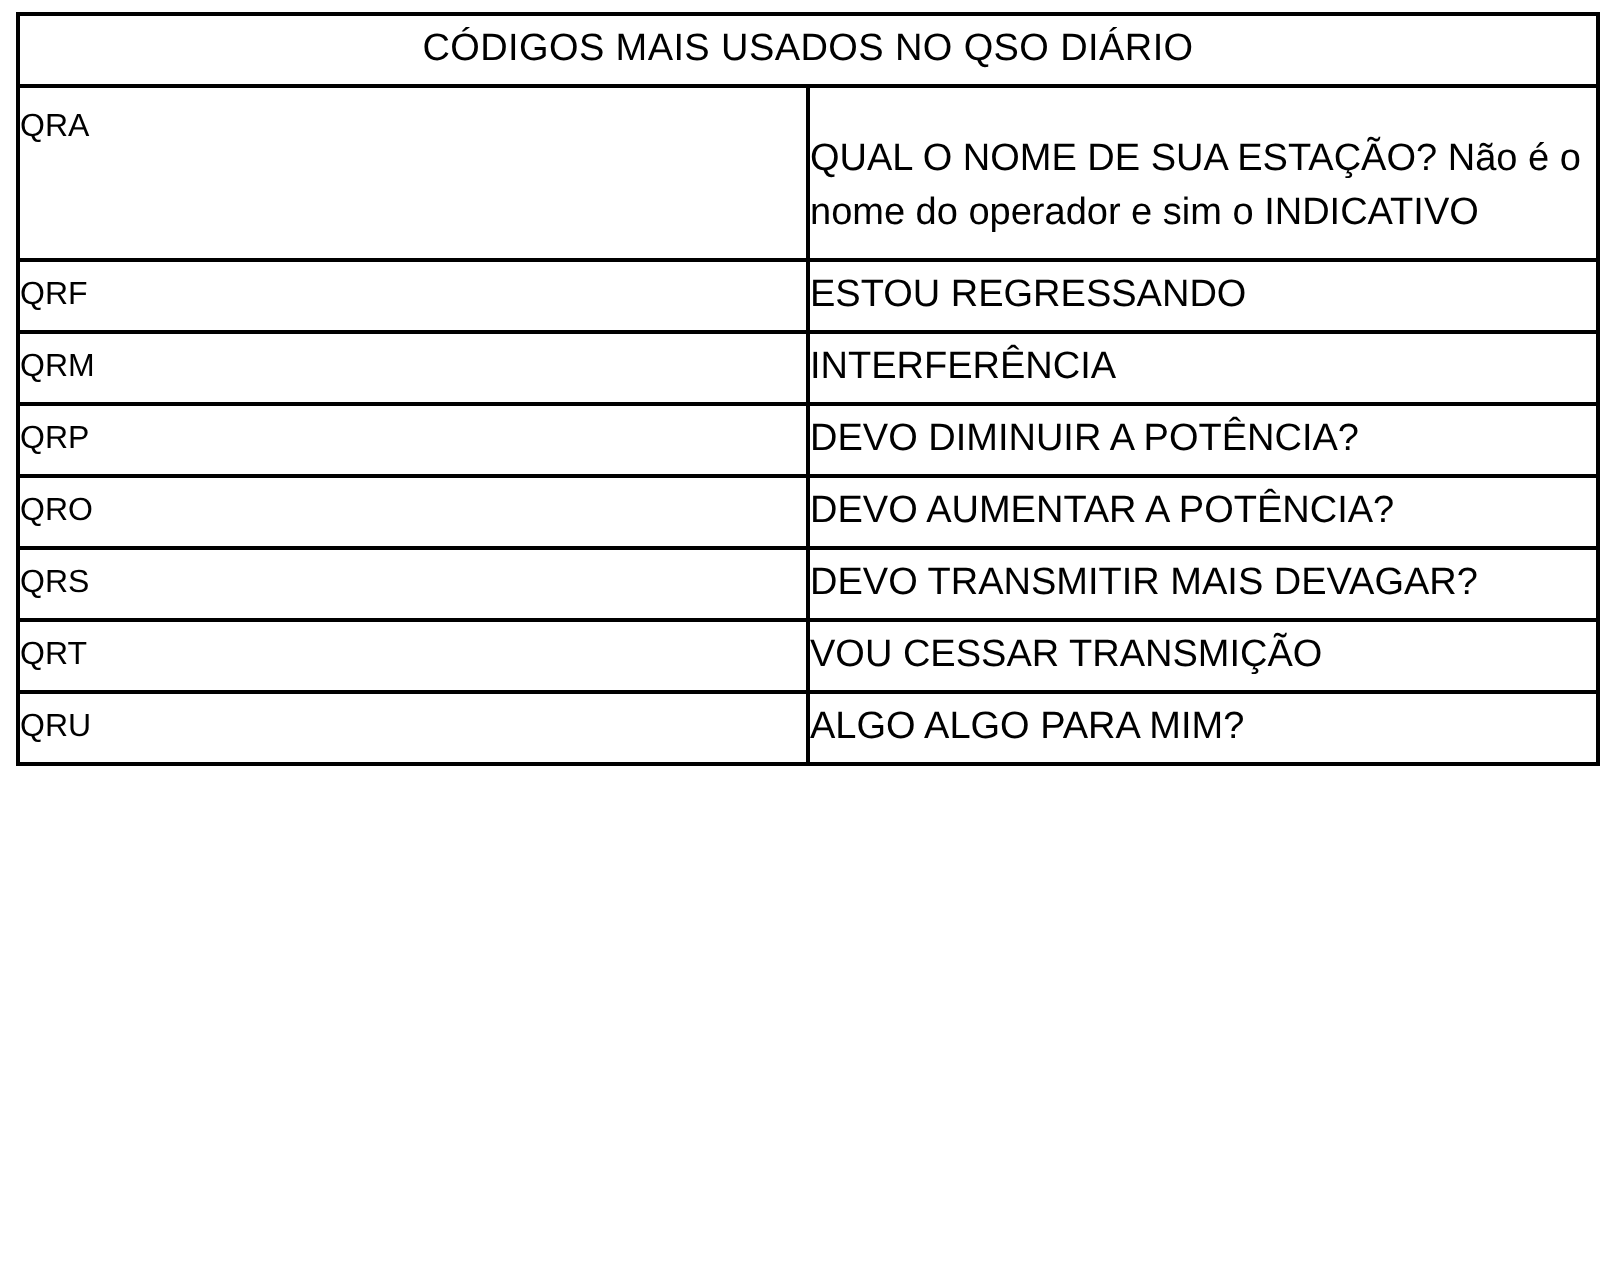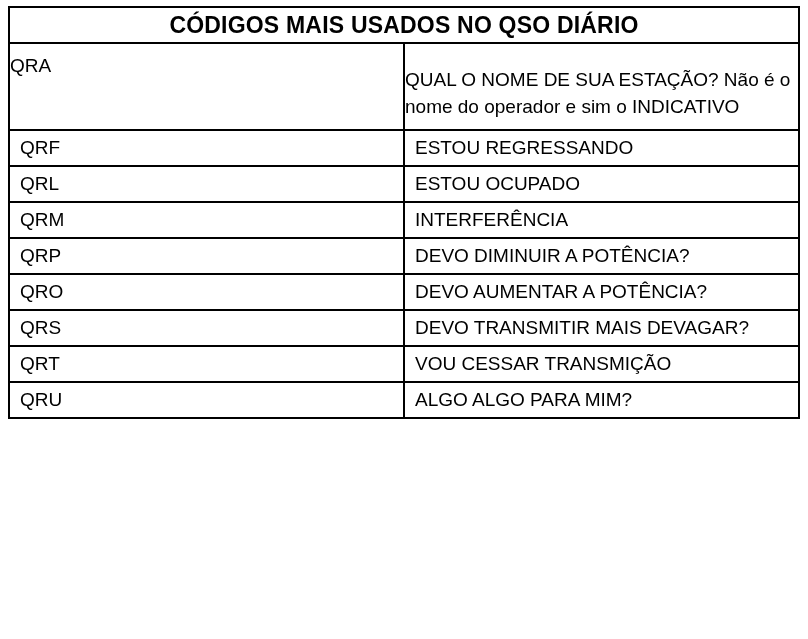--- a/index.html
+++ b/index.html
@@ -29,29 +29,29 @@
   }
   table.codes td,
   table.codes th {
     border: 2px solid #000000;
     padding: 0;
     vertical-align: middle;
     background: #ffffff;
   }
   .title-cell {
     text-align: center;
-    font-weight: bold;
-    font-size: 23px;
+    font-weight: normal;
+    font-size: 19px;
     letter-spacing: 0.2px;
     height: 34px;
     padding: 3px 4px 5px 4px;
   }
   .code-cell {
     width: 92px;
-    font-size: 19px;
+    font-size: 16px;
     padding: 6px 0 6px 9px;
     white-space: nowrap;
   }
   .desc-cell {
     font-size: 19px;
     padding: 6px 8px 6px 11px;
     line-height: 1.42;
   }
   tr.row-tall .code-cell,
   tr.row-tall .desc-cell {
@@ -61,43 +61,38 @@
     vertical-align: top;
     padding-top: 11px;
   }
   tr.row-tall .desc-cell {
     vertical-align: top;
     padding-top: 23px;
   }
   tr.row-std .code-cell,
   tr.row-std .desc-cell {
     height: 34px;
-    padding-left: 10px;
   }
 </style>
 </head>
 <body>
 
 <div class="sheet">
   <table class="codes">
     <tbody>
       <tr>
         <td class="title-cell" colspan="2">CÓDIGOS MAIS USADOS NO QSO DIÁRIO</td>
       </tr>
     <tr class="row-tall">
           <td class="code-cell">QRA</td>
           <td class="desc-cell">QUAL O NOME DE SUA ESTAÇÃO? Não é o nome do operador e sim o INDICATIVO</td>
         </tr>
         <tr class="row-std">
           <td class="code-cell">QRF</td>
           <td class="desc-cell">ESTOU REGRESSANDO</td>
-        </tr>
-        <tr class="row-std">
-          <td class="code-cell">QRL</td>
-          <td class="desc-cell">ESTOU OCUPADO</td>
         </tr>
         <tr class="row-std">
           <td class="code-cell">QRM</td>
           <td class="desc-cell">INTERFERÊNCIA</td>
         </tr>
         <tr class="row-std">
           <td class="code-cell">QRP</td>
           <td class="desc-cell">DEVO DIMINUIR A POTÊNCIA?</td>
         </tr>
         <tr class="row-std">

